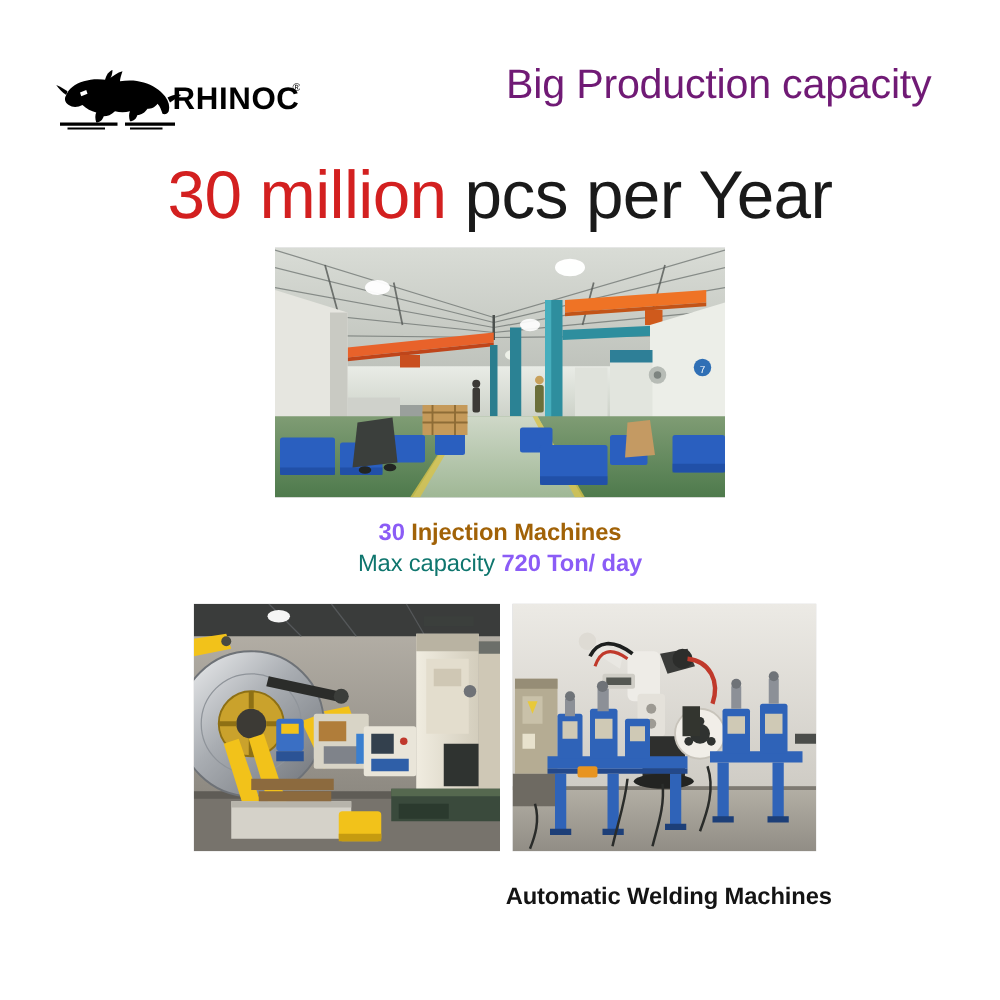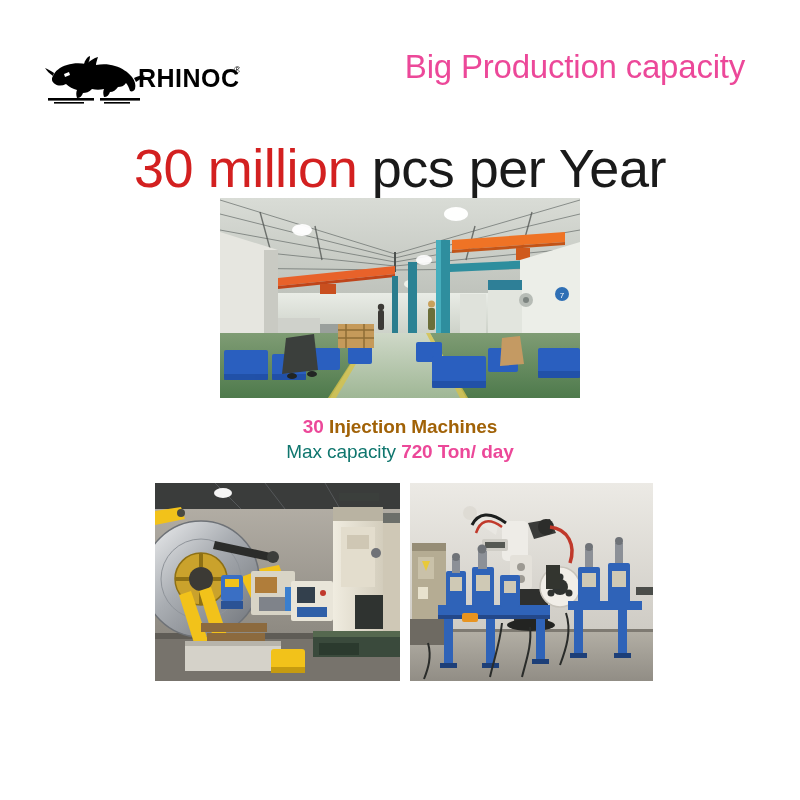--- a/index.html
+++ b/index.html
@@ -36,37 +36,36 @@
 
   .header-title {
     position: absolute;
     left: 380px;
     top: 0px;
     width: 390px;
     text-align: center;
     font-size: 33px;
     font-weight: 400;
     letter-spacing: -0.2px;
-    color: #ec4899;
+    color: #701a75;
     white-space: nowrap;
   }
 
   
   .headline {
     position: absolute;
     top: 124px;
     left: 0;
     width: 800px;
     text-align: center;
     font-size: 54px;
     font-weight: 400;
     letter-spacing: -0.5px;
     white-space: nowrap;
     line-height: 64px;
-    margin-top: 12px;
   }
   .headline .hl-red { color: #d32020; }
   .headline .hl-dark { color: #1a1a1a; }
 
   
   .photo {
     position: absolute;
     overflow: hidden;
     background: #cfcfcf;
   }
@@ -106,21 +105,21 @@
     color: #141414;
   }
   .caption .cap-line2 {
     display: block;
     font-size: 19px;
     line-height: 26px;
     letter-spacing: -0.1px;
     color: #141414;
   }
   .cap-red {
-    color: #ec4899;
+    color: #8b5cf6;
     font-weight: bold;
   }
   .cap-dark-bold {
     color: #a16207;
     font-weight: bold;
   }
   .cap-plain {
     color: #0f766e;
     font-weight: normal;
   }
@@ -539,13 +538,14 @@
     <g stroke="#2a2c2a" stroke-width="2" fill="none">
       <path d="M92 140 C90 160 84 176 80 194"></path>
       <path d="M120 144 C122 162 116 178 112 194"></path>
       <path d="M156 130 C162 148 156 166 150 182"></path>
       <path d="M18 160 C22 174 18 186 14 196"></path>
     </g>
   </svg>
 </div>
 
 <div class="caption" id="caption-welding">
+  <span class="cap-line1">Automatic Welding Machines</span>
 </div>
 
 </body></html>

